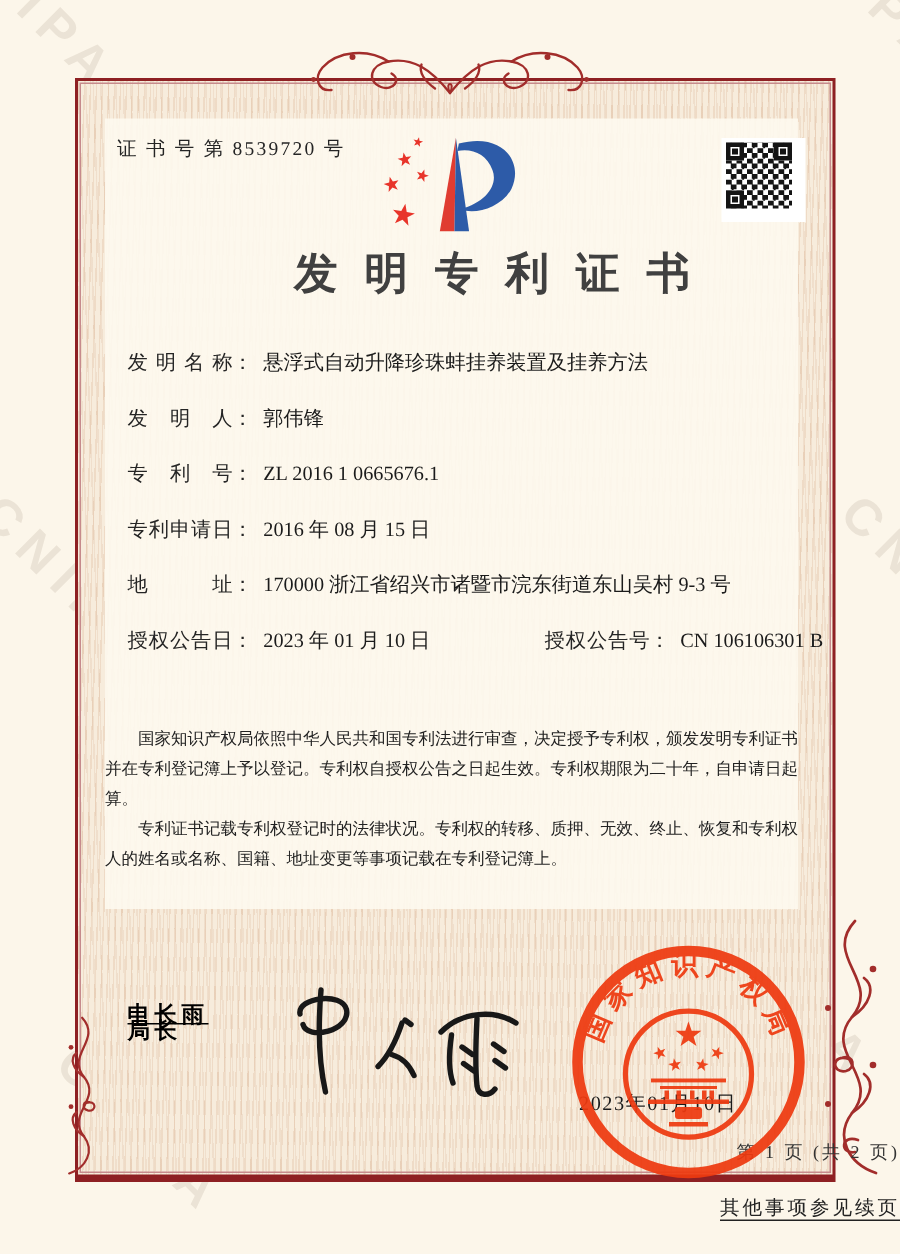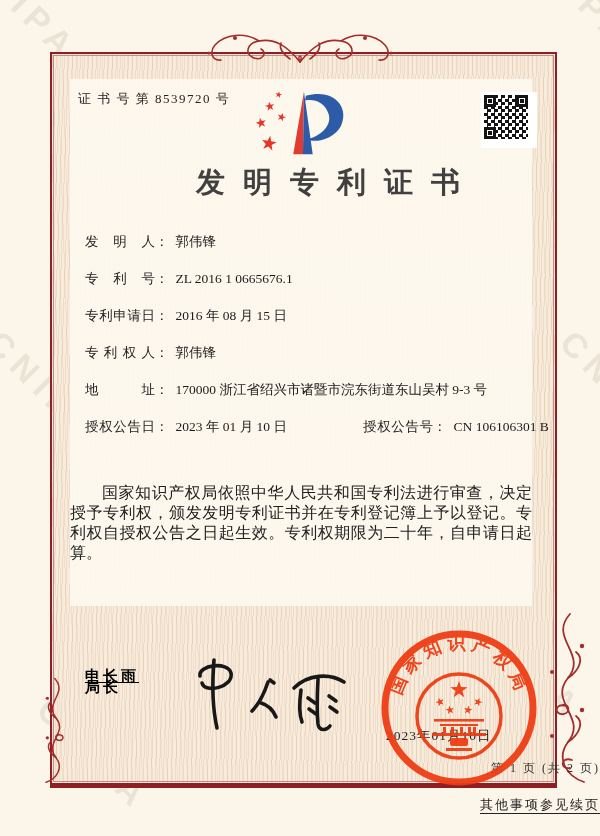--- a/index.html
+++ b/index.html
@@ -57,21 +57,21 @@
     font-size:29px;font-weight:700;letter-spacing:18px;text-indent:18px;color:#404040;z-index:5;margin-left:28px;
   }
   
   .fields{position:absolute;left:85px;top:234px;width:445px;z-index:5;}
   .frow{position:relative;height:16px;line-height:16px;margin-bottom:21px;font-size:13.5px;white-space:nowrap;}
   .flabel{display:inline-block;width:70px;text-align:justify;text-align-last:justify;color:#252525;}
   .fcolon{color:#252525;}
   .fvalue{margin-left:7px;color:#1b1b1b;}
   .pair2{position:absolute;left:278px;top:0;}
   
-  .paras{position:absolute;left:70px;top:483px;width:462px;font-size:16px;line-height:20px;
+  .paras{position:absolute;left:70px;top:483px;width:462px;font-size:11px;line-height:20px;
     color:#222;text-align:justify;z-index:5;}
   .paras p{margin:0;text-indent:2em;}
   
   .signer{position:absolute;left:85px;z-index:5;
     font-family:"Liberation Sans","DejaVu Sans",sans-serif;font-weight:600;
     font-size:15px;letter-spacing:3px;color:#000000;}
   .role{top:678px;} .name{top:667px;text-decoration:underline;}
   .sig{position:absolute;left:178px;top:646px;z-index:5;}
   .seal-date{position:absolute;left:386px;top:727px;font-size:13.5px;letter-spacing:1px;color:#1b1b1b;z-index:4;}
   .seal{position:absolute;left:366px;top:624px;z-index:6;opacity:0.93;}
@@ -171,44 +171,45 @@
     <span class="finder f-tl"></span>
     <span class="finder f-tr"></span>
     <span class="finder f-bl"></span>
   </div>
 </div>
 
 <div class="title">发明专利证书</div>
 
 <div class="fields">
   <div class="frow">
+    <span class="flabel">发明名称</span><span class="fcolon">：</span><span class="fvalue">悬浮式自动升降珍珠蚌挂养装置及挂养方法</span>
+  </div>
+  <div class="frow">
     <span class="flabel">发明人</span><span class="fcolon">：</span><span class="fvalue">郭伟锋</span>
   </div>
   <div class="frow">
     <span class="flabel">专利号</span><span class="fcolon">：</span><span class="fvalue">ZL 2016 1 0665676.1</span>
   </div>
   <div class="frow">
     <span class="flabel">专利申请日</span><span class="fcolon">：</span><span class="fvalue">2016 年 08 月 15 日</span>
-  </div>
-  <div class="frow">
-    <span class="flabel">专利权人</span><span class="fcolon">：</span><span class="fvalue">郭伟锋</span>
   </div>
   <div class="frow">
     <span class="flabel">地址</span><span class="fcolon">：</span><span class="fvalue">170000 浙江省绍兴市诸暨市浣东街道东山吴村 9-3 号</span>
   </div>
   <div class="frow">
     <span class="flabel">授权公告日</span><span class="fcolon">：</span><span class="fvalue">2023 年 01 月 10 日</span>
     <span class="pair2">
       <span class="flabel">授权公告号</span><span class="fcolon">：</span><span class="fvalue">CN 106106301 B</span>
     </span>
   </div>
 </div>
 
 <div class="paras">
   <p>国家知识产权局依照中华人民共和国专利法进行审查，决定授予专利权，颁发发明专利证书并在专利登记簿上予以登记。专利权自授权公告之日起生效。专利权期限为二十年，自申请日起算。</p>
+  <p>专利证书记载专利权登记时的法律状况。专利权的转移、质押、无效、终止、恢复和专利权人的姓名或名称、国籍、地址变更等事项记载在专利登记簿上。</p>
 </div>
 
 <div class="signer role">局长</div>
 <div class="signer name">申长雨</div>
 
 <svg class="sig" width="175" height="100" viewBox="0 0 175 100">
   <g stroke="#181818" fill="none" stroke-width="3.6" stroke-linecap="round" stroke-linejoin="round">
     <path d="M36,14 C34,38 34,60 39,82"></path>
     <path d="M22,30 C20,19 50,15 53,27 C56,41 27,48 24,37"></path>
     <path d="M90,36 C86,48 81,58 74,65"></path>

